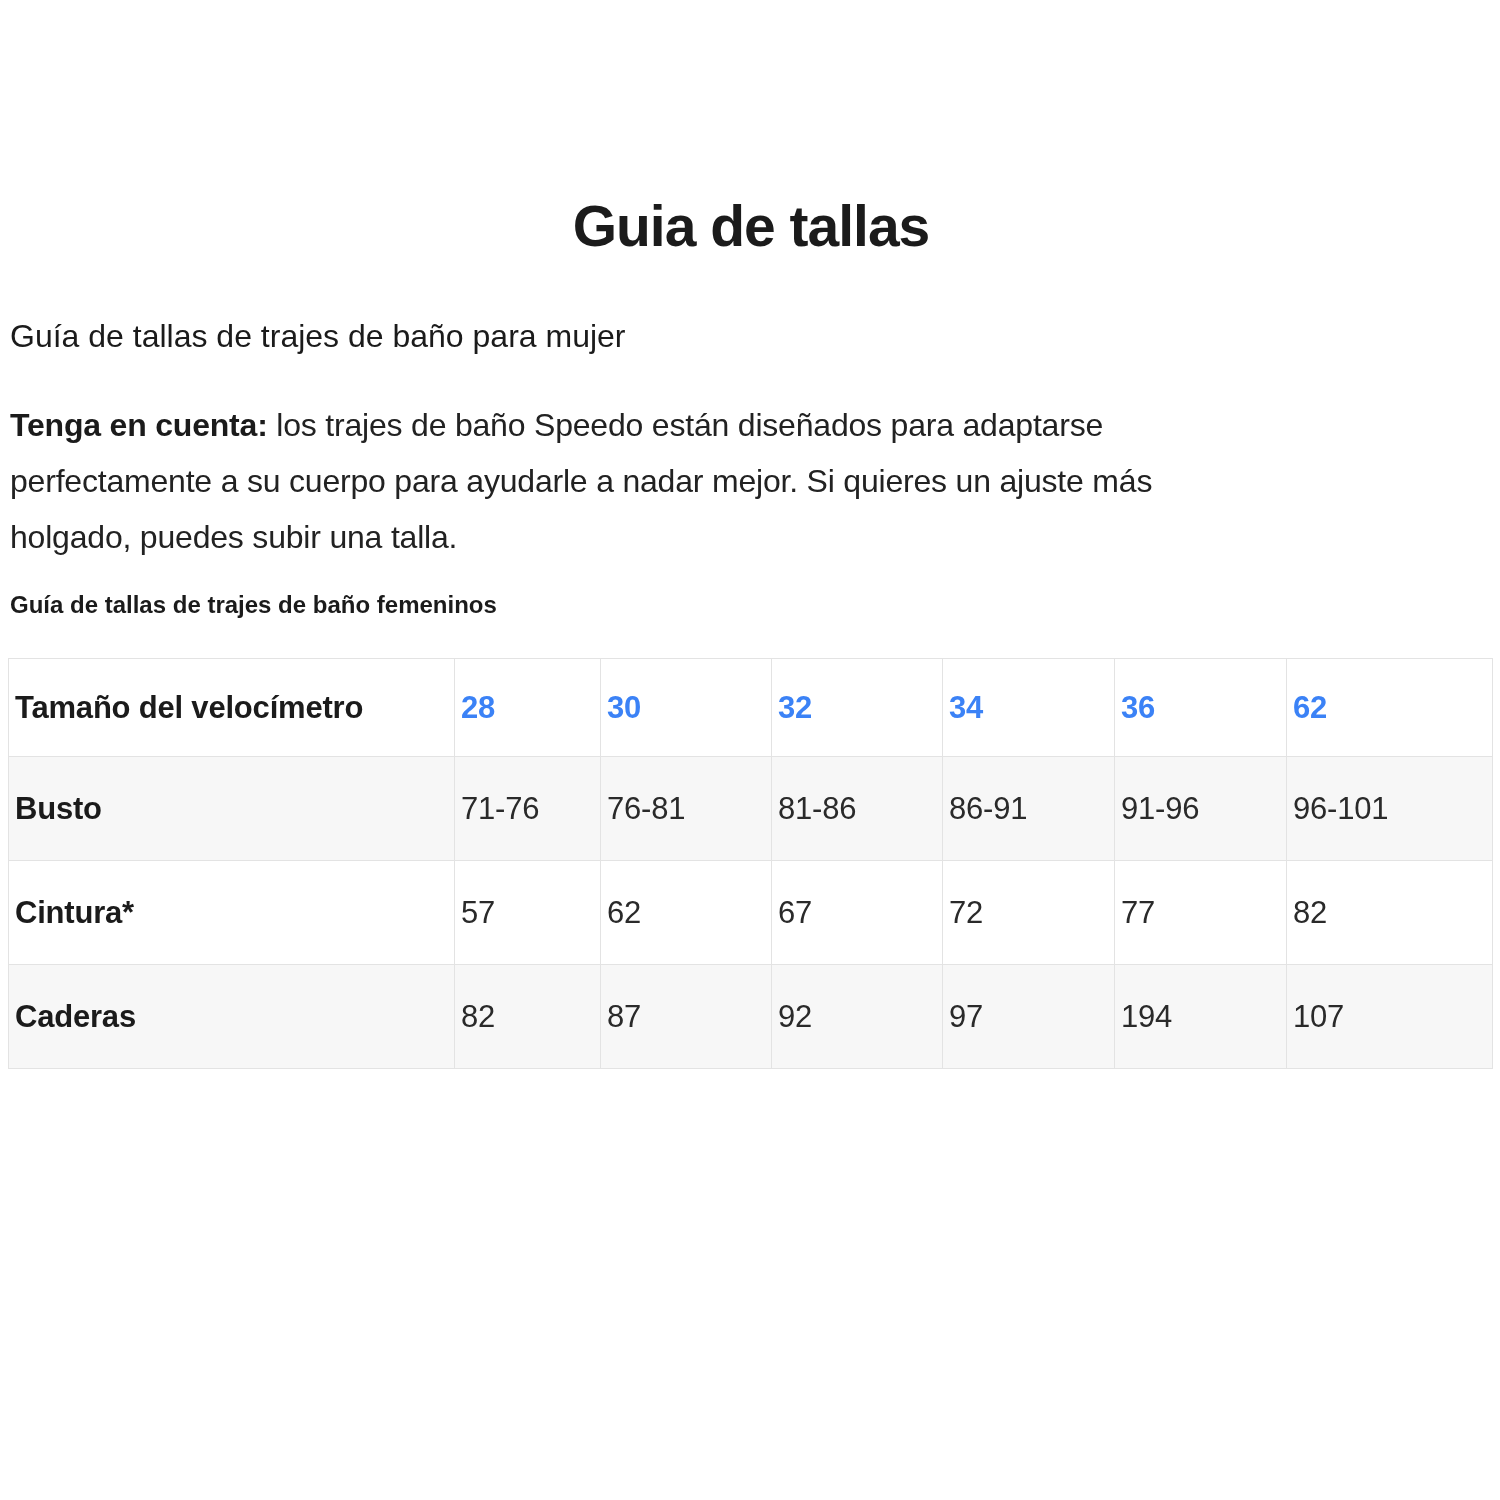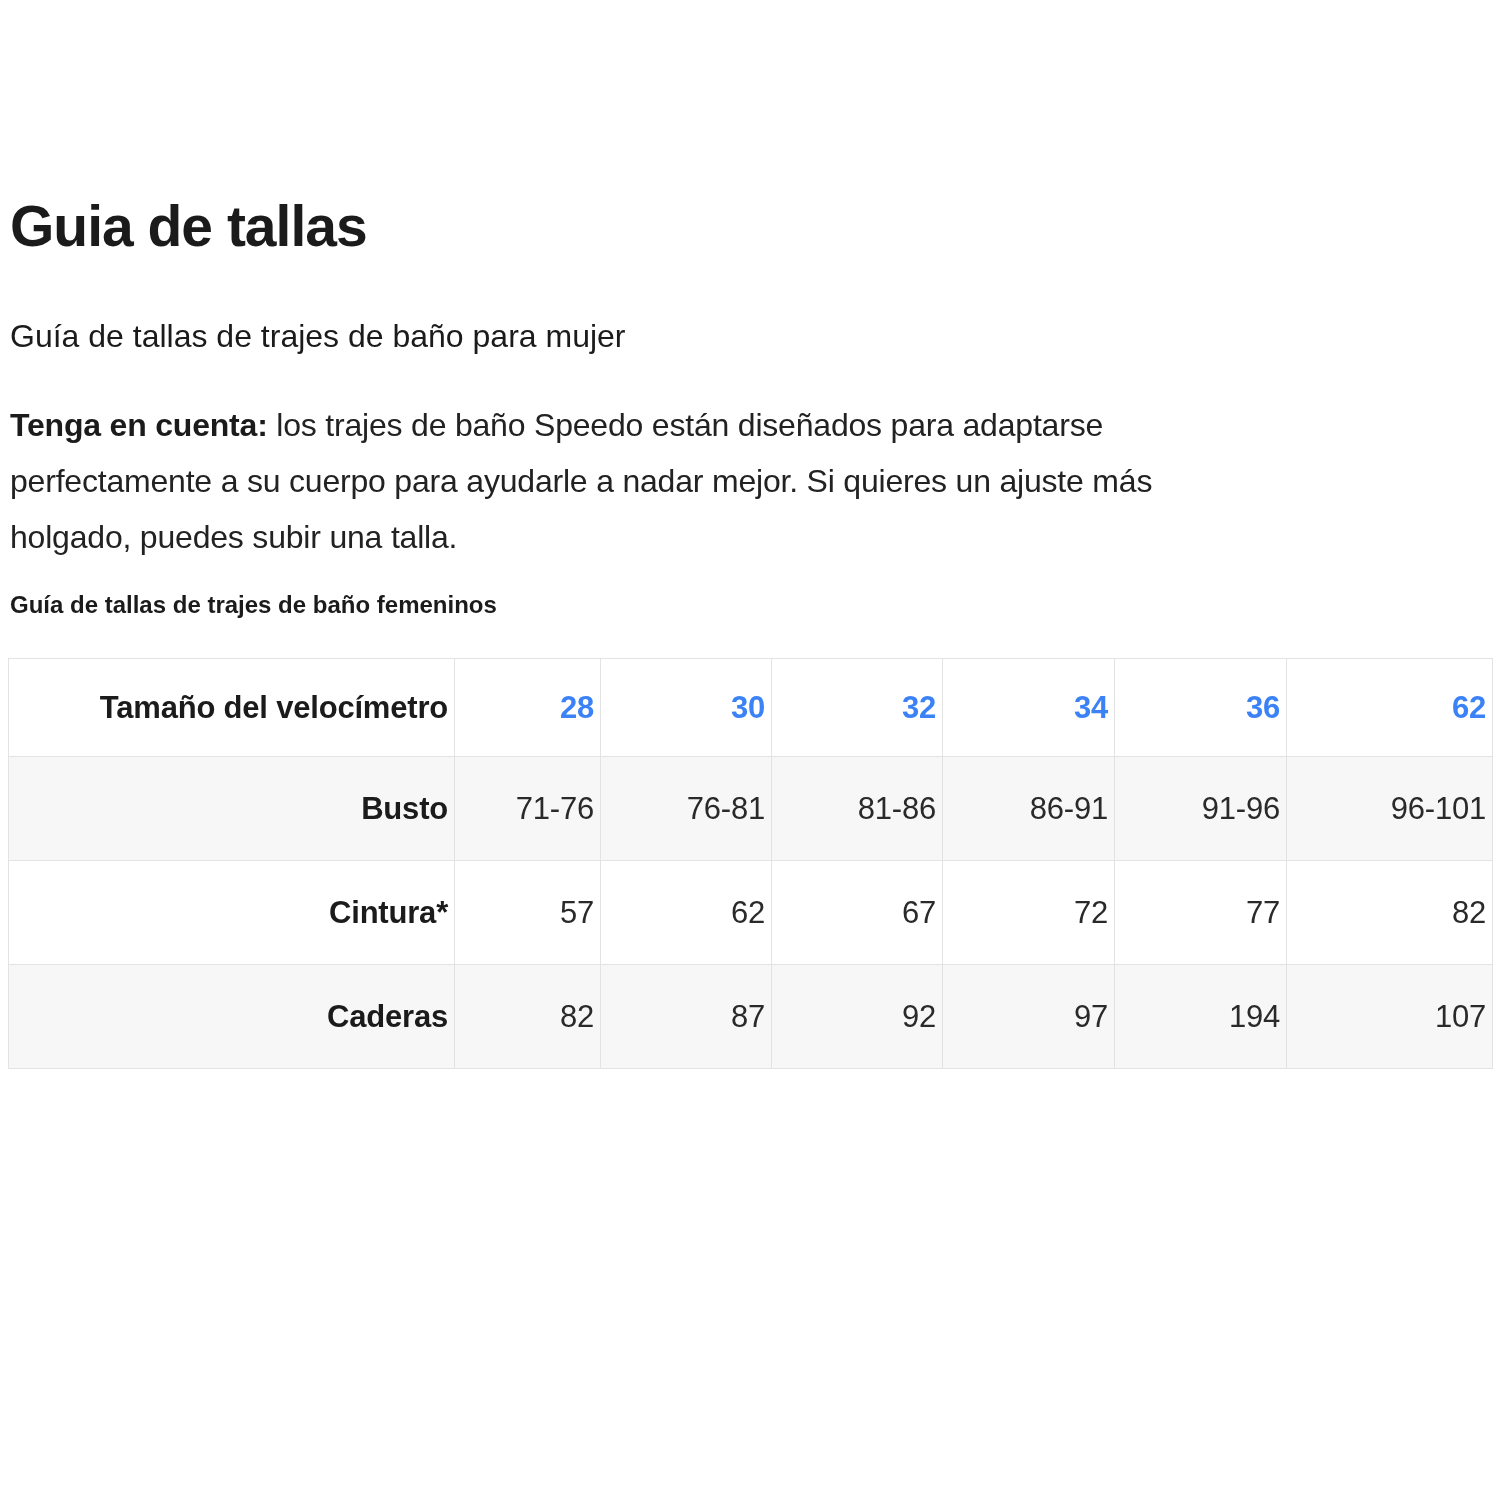--- a/index.html
+++ b/index.html
@@ -18,20 +18,21 @@
     padding: 198px 8px 0 8px;
     box-sizing: border-box;
   }
   .page-title {
     font-size: 57px;
     font-weight: 700;
     letter-spacing: -1px;
     line-height: 1;
     margin: 0 0 0 2px;
     color: #1b1b1b;
+    text-align: center;
   }
   .section-subtitle {
     font-size: 32px;
     font-weight: 400;
     line-height: 1.2;
     margin: 62px 0 0 2px;
     color: #1b1b1b;
   }
   .note {
     font-size: 32px;
@@ -62,21 +63,21 @@
   table.size-table col.c3 { width: 171px; }
   table.size-table col.c4 { width: 172px; }
   table.size-table col.c5 { width: 172px; }
   table.size-table col.c6 { width: 206px; }
   table.size-table tr { height: 104px; }
   table.size-table tr.header-row { height: 98px; }
   table.size-table tbody tr:nth-child(even) { background: #f7f7f7; }
   table.size-table th,
   table.size-table td {
     border: 1px solid #e3e3e3;
-    text-align: right;
+    text-align: left;
     vertical-align: middle;
     padding: 0 6px;
     box-sizing: border-box;
   }
   table.size-table th {
     font-size: 31px;
     font-weight: 700;
     color: #1b1b1b;
     letter-spacing: -0.2px;
   }

